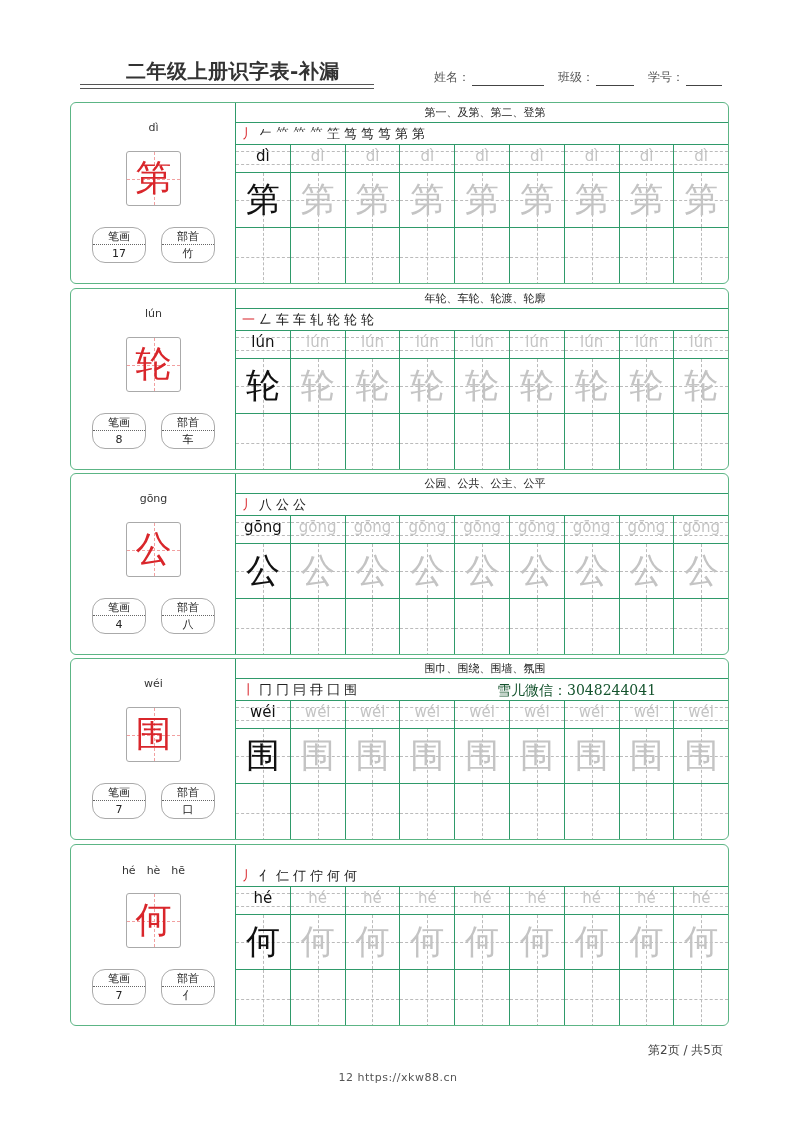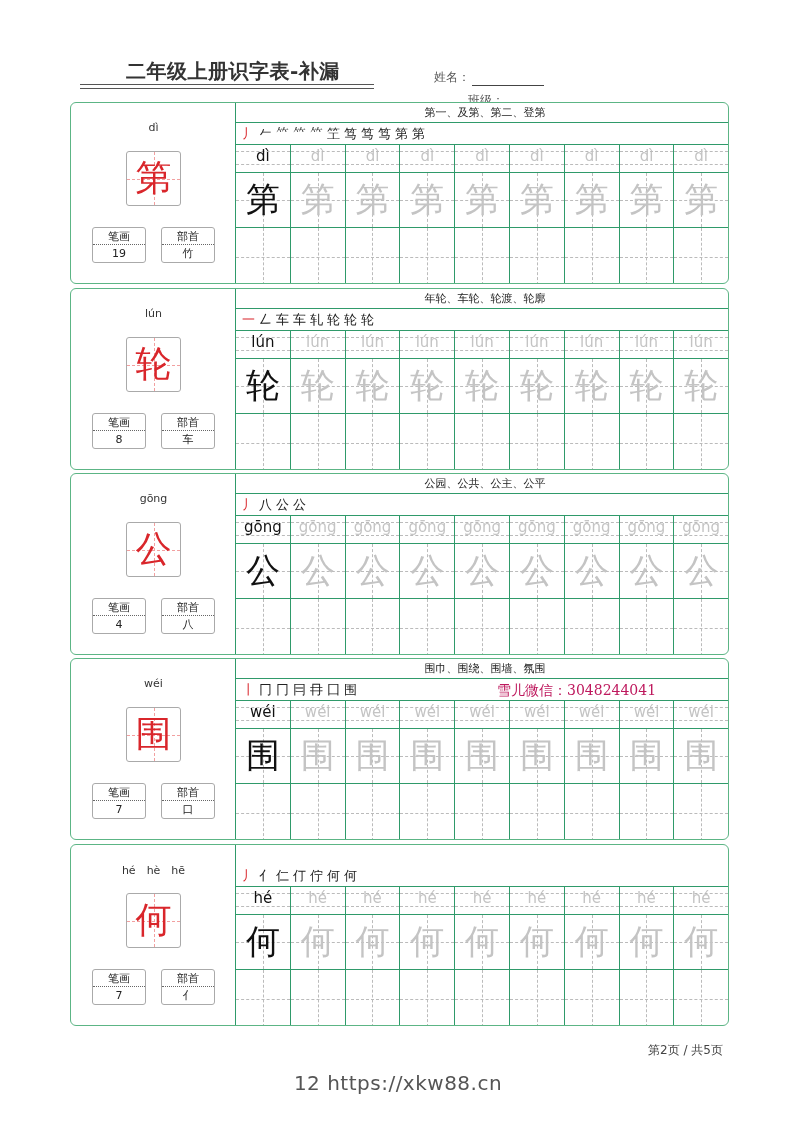--- a/index.html
+++ b/index.html
@@ -2,32 +2,32 @@
 <html><head>
 <meta charset="utf-8">
 <style>
   * { box-sizing: border-box; margin: 0; padding: 0; }
   html, body { width: 796px; height: 1122px; background: #ffffff; overflow: hidden; }
   body { font-family: "DejaVu Sans", "Liberation Sans", sans-serif; color: #222; position: relative; }
 
   .header { position: absolute; left: 78px; top: 56px; width: 650px; height: 36px; }
   .title { position: absolute; left: 48px; top: 2px; font-size: 20px; font-weight: bold; color: #333; letter-spacing: 0.5px; }
   .title-underline { position: absolute; left: 2px; top: 28px; width: 294px; height: 5px; border-top: 1px solid #555; border-bottom: 1px solid #555; }
-  .student-info { position: absolute; left: 356px; top: 13px; font-size: 12px; color: #555; display: flex; gap: 6px; align-items: flex-end; flex-direction: column; }
+  .student-info { position: absolute; left: 356px; top: 13px; font-size: 12px; color: #555; display: flex; gap: 6px; align-items: flex-end; }
   .info-field { display: flex; align-items: flex-end; }
   .info-line { display: inline-block; border-bottom: 1px solid #444; height: 14px; margin-left: 2px; }
 
   .card { position: absolute; left: 70px; width: 659px; height: 182px; border: 1.5px solid #5cb585; border-radius: 6px; background: #fff; overflow: hidden; }
   .card-left { position: absolute; left: 0; top: 0; width: 165px; height: 100%; border-right: 1.5px solid #2f9a6a; }
   .pinyin-main { position: absolute; left: 0; width: 165px; top: 18px; text-align: center; font-size: 11px; color: #333; word-spacing: 10px; }
   .char-box { position: absolute; left: 55px; top: 48px; width: 55px; height: 55px; border: 1px solid #aaa; border-radius: 3px; background: #fff; }
   .char-box::before { content: ""; position: absolute; left: 50%; top: 0; bottom: 0; border-left: 1px dashed #f2a0a0; }
   .char-box::after { content: ""; position: absolute; top: 50%; left: 0; right: 0; border-top: 1px dashed #f2a0a0; }
   .char-red { position: absolute; inset: 0; display: flex; align-items: center; justify-content: center; font-family: "DejaVu Serif", "Liberation Serif", serif; font-size: 36px; color: #d9262b; z-index: 1; }
-  .meta-box { position: absolute; top: 124px; width: 54px; height: 36px; border: 1px solid #aaa; border-radius: 3px; font-size: 11px; text-align: center; color: #222; }
+  .meta-box { position: absolute; top: 124px; width: 54px; height: 36px; border: 1px solid #aaa; border-radius: 13px; font-size: 11px; text-align: center; color: #222; }
   .meta-box .lbl { height: 17px; line-height: 17px; border-bottom: 1px dotted #666; }
   .meta-box .val { height: 17px; line-height: 18px; font-size: 11px; }
   .meta-strokes { left: 21px; }
   .meta-radical { left: 90px; }
 
   .card-right { position: absolute; left: 165px; top: 0; right: 0; height: 100%; }
   .words-row { position: absolute; left: 0; right: 0; top: 0; height: 20px; border-bottom: 1.5px solid #2f9a6a; font-size: 11px; line-height: 20px; padding-left: 6px; color: #222; text-align: center; }
   .strokes-row { position: absolute; left: 0; right: 0; top: 20px; height: 22px; border-bottom: 1.5px solid #2f9a6a; font-size: 13px; line-height: 22px; padding-left: 6px; font-family: Liberation Serif, serif; }
   .stroke-step { display: inline-block; margin-right: 4px; color: #222; }
   .stroke-step.first { color: #d9262b; }
@@ -39,23 +39,23 @@
   .py-cell::after { content: ""; position: absolute; left: 0; right: 0; top: 19px; border-top: 1px dashed #bbb; }
   .py-text { position: absolute; left: 0; right: 0; top: 2px; text-align: center; font-size: 15px; color: #c4c4c4; z-index: 1; }
   .py-text.dark { color: #111; }
   .ch-cell { position: absolute; left: 0; right: 0; top: 28px; height: 55px; border-bottom: 1.5px solid #2f9a6a; }
   .ch-cell2 { position: absolute; left: 0; right: 0; top: 83px; height: 57px; }
   .ch-cell::before, .ch-cell2::before { content: ""; position: absolute; left: 50%; top: 0; bottom: 0; border-left: 1px dashed #bbb; }
   .ch-cell::after, .ch-cell2::after { content: ""; position: absolute; top: 50%; left: 0; right: 0; border-top: 1px dashed #bbb; }
   .ch-text { position: absolute; inset: 0; display: flex; align-items: center; justify-content: center; font-family: "DejaVu Serif", "Liberation Serif", serif; font-size: 34px; color: #c4c4c4; z-index: 1; }
   .ch-text.dark { color: #111; }
 
-  .watermark { position: absolute; left: 497px; top: 682px; font-family: "DejaVu Serif", serif; font-size: 14px; color: #be185d; z-index: 5; }
+  .watermark { position: absolute; left: 497px; top: 682px; font-family: "DejaVu Serif", serif; font-size: 14px; color: #14532d; z-index: 5; }
   .page-num { position: absolute; left: 624px; top: 1042px; font-size: 12px; color: #444; margin-left: 24px; }
-  .footer-url { position: absolute; left: 0; right: 0; top: 1071px; text-align: center; font-size: 20px; color: #555; letter-spacing: 0.5px; }
+  .footer-url { position: absolute; left: 0; right: 0; top: 1071px; text-align: center; font-size: 11px; color: #555; letter-spacing: 0.5px; }
 </style>
 </head>
 <body>
 
 <div class="header">
   <div class="title">二年级上册识字表-补漏</div>
   <div class="title-underline"></div>
   <div class="student-info">
     <span class="info-field">
         <span>姓名：</span>
@@ -74,21 +74,21 @@
 
 <div id="cards">
     <div class="card" style="top: 102px;">
     <div class="card-left">
       <div class="pinyin-main">dì</div>
       <div class="char-box">
           <div class="char-red">第</div>
         </div>
       <div class="meta-box meta-strokes">
           <div class="lbl">笔画</div>
-          <div class="val">19</div>
+          <div class="val">17</div>
         </div>
       <div class="meta-box meta-radical">
           <div class="lbl">部首</div>
           <div class="val">竹</div>
         </div>
     </div>
     <div class="card-right">
       <div class="words-row">第一、及第、第二、登第</div>
       <div class="strokes-row"><span class="stroke-step first">丿</span><span class="stroke-step">𠂉</span><span class="stroke-step">𥫗</span><span class="stroke-step">𥫗</span><span class="stroke-step">𥫗</span><span class="stroke-step">笁</span><span class="stroke-step">笃</span><span class="stroke-step">笃</span><span class="stroke-step">笃</span><span class="stroke-step">第</span><span class="stroke-step">第</span></div>
       <div class="grid">

